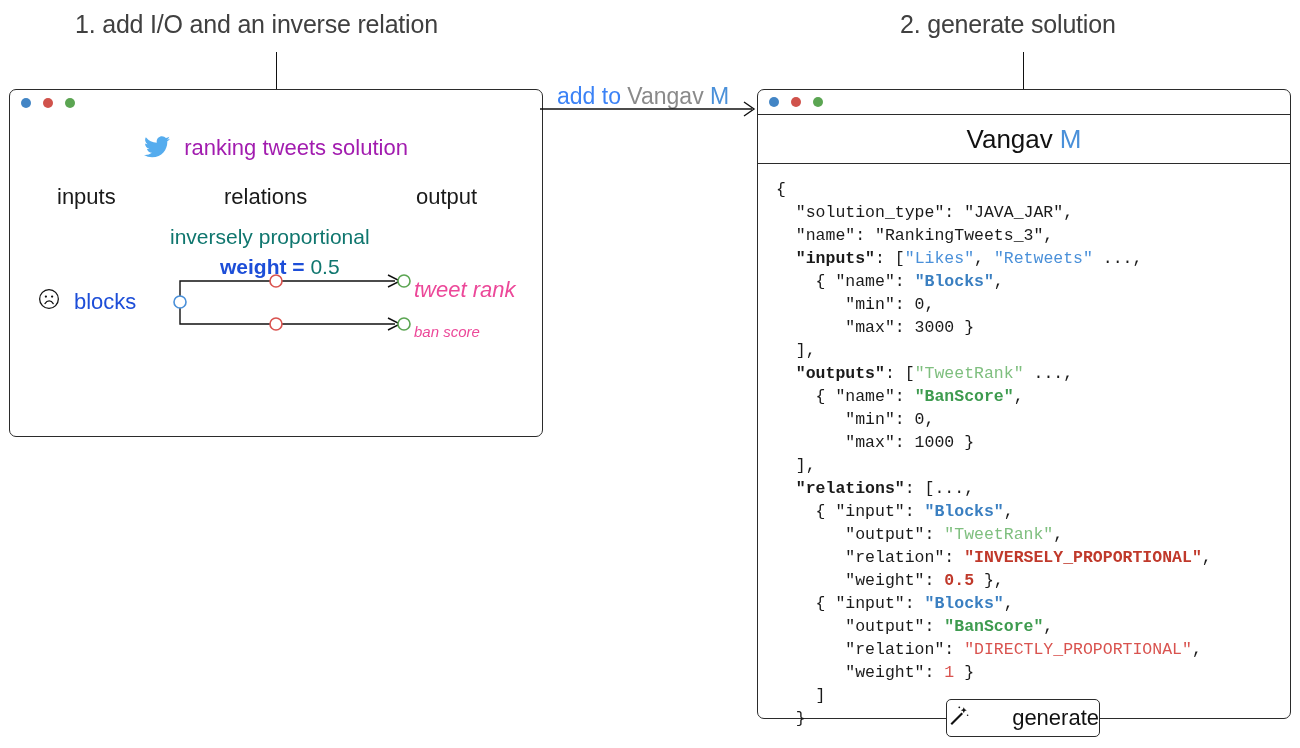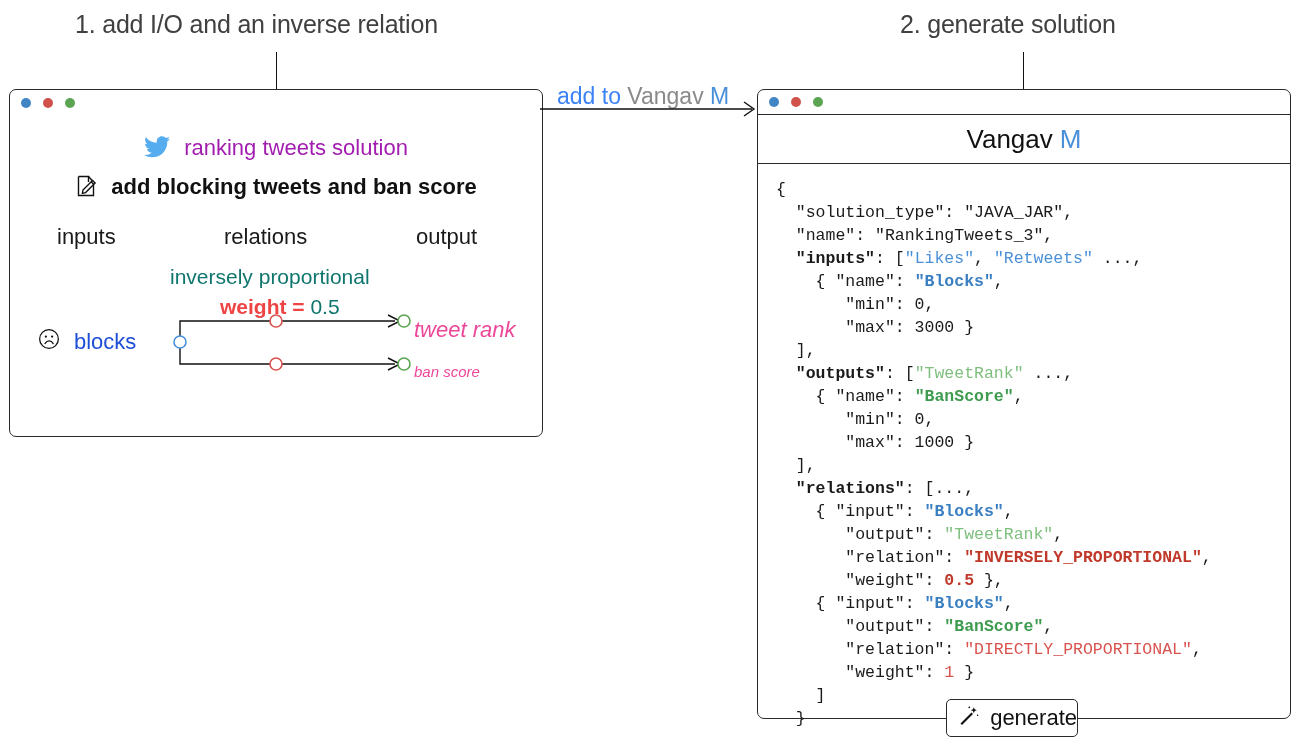--- a/index.html
+++ b/index.html
@@ -103,21 +103,21 @@
     height: 150px;
   }
   .dg-text {
     position: absolute;
     white-space: nowrap;
     font-size: 21px;
   }
   .red-text   { color: #0f766e; }
   .blue-text  { color: #1d4ed8; }
   .green-text { color: #ec4899; font-style: italic; }
-  .bold-black { color: #ef4444; font-weight: bold; }
+  .bold-black { color: #1d4ed8; font-weight: bold; }
 
   #rel-inverse  { left: 160px; top: 1px; }
   #rel-weight   { left: 210px; top: 31px; font-weight: bold; }
   #rel-weight .val { font-weight: normal; }
   #rel-direct   { left: 165px; top: 105px; }
 
   #blocks-node {
     position: absolute;
     left: 28px;
     top: 64px;
@@ -169,28 +169,28 @@
   .c-blue-b       { color: #3a7fc1; font-weight: bold; }
   .c-green        { color: #7fbf7f; }
   .c-green-b      { color: #3e9b4f; font-weight: bold; }
   .c-red          { color: #d9534f; }
   .c-red-b        { color: #c0392b; font-weight: bold; }
 
   #generate-button {
     position: absolute;
     left: 946px;
     top: 699px;
-    width: 132px;
+    width: 154px;
     height: 38px;
     background: #ffffff;
     border: 1px solid #2b2b2b;
     border-radius: 5px;
     display: flex;
     align-items: center;
-    justify-content: flex-end;
+    justify-content: space-between;
     font-size: 22px;
     cursor: pointer;
     box-sizing: border-box;
   }
   #generate-button .wand-icon { margin-right: 9px; display: inline-block; vertical-align: -3px;}
 </style>
 </head>
 <body>
 
 <div class="step-caption" id="step1-caption">1. add I/O and an inverse relation</div>
@@ -208,31 +208,20 @@
 
   <div class="solution-header">
     <span class="twitter-icon">
       <svg width="26" height="22" viewBox="0 0 24 20">
           <path fill="#55acee" d="M24 2.4c-.9.4-1.8.7-2.8.8 1-.6 1.8-1.6 2.2-2.7-1 .6-2 1-3.1 1.2A4.9 4.9 0 0 0 16.6 0c-2.7 0-4.9 2.2-4.9 4.9 0 .4 0 .8.1 1.1A13.9 13.9 0 0 1 1.7.9 4.9 4.9 0 0 0 3.2 7.4a4.8 4.8 0 0 1-2.2-.6v.1c0 2.4 1.7 4.3 3.9 4.8-.4.1-.8.2-1.3.2-.3 0-.6 0-.9-.1a4.9 4.9 0 0 0 4.6 3.4A9.9 9.9 0 0 1 0 17.3a13.9 13.9 0 0 0 7.5 2.2c9.1 0 14-7.5 14-14v-.7c1-.7 1.8-1.6 2.5-2.5z"></path>
         </svg>
     </span>
     <span class="label">ranking tweets solution</span>
   </div>
 
-  <div class="edit-row">
-    <span class="edit-icon">
-      <svg width="24" height="24" viewBox="0 0 24 24">
-        <path d="M3.5 2.5h10v5.5M3.5 2.5v19h15V11" fill="none" stroke="#111" stroke-width="1.4"></path>
-        <path d="M13.5 2.5l5 5.5" fill="none" stroke="#111" stroke-width="1.4"></path>
-        <path d="M8 16l9.5-9.5 2.6 2.6L10.6 18.6 7.4 19.4z" fill="#fff" stroke="#111" stroke-width="1.4"></path>
-        <path d="M16.2 7.8l2.6 2.6" fill="none" stroke="#111" stroke-width="1.4"></path>
-      </svg>
-    </span>
-    <span>add blocking tweets and ban score</span>
-  </div>
 
   <div class="columns">
     <span class="col-label" id="col-inputs">inputs</span>
     <span class="col-label" id="col-relations">relations</span>
     <span class="col-label" id="col-output">output</span>
   </div>
 
   <div class="diagram">
     <svg id="edge-svg" width="534" height="150">
 

